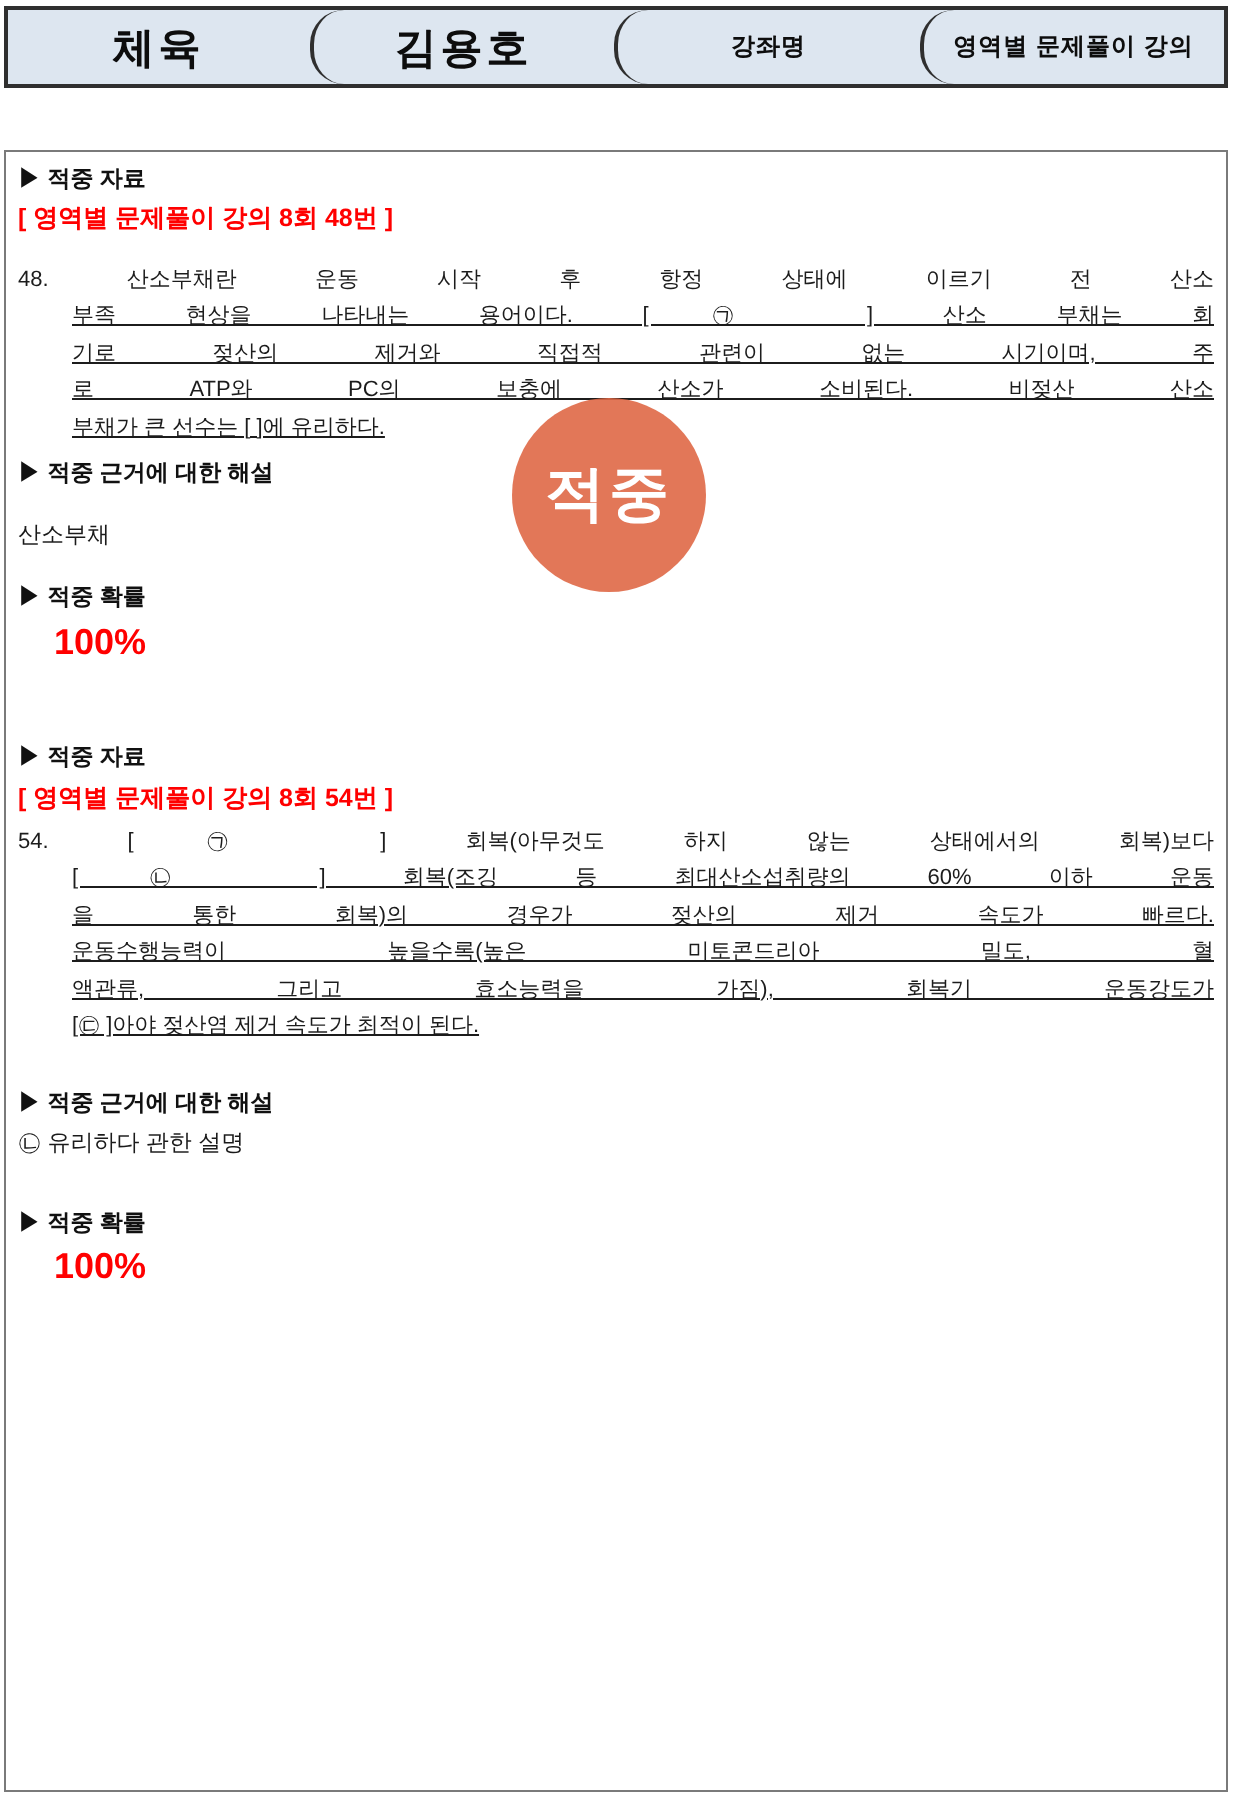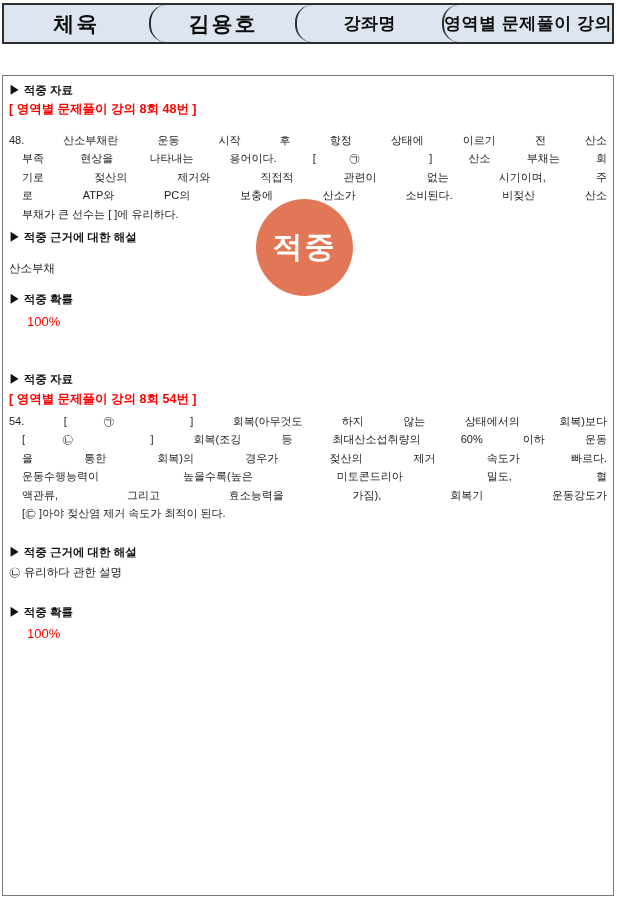--- a/index.html
+++ b/index.html
@@ -12,41 +12,41 @@
   .header-table {
     position:absolute; left:2px; top:3px; width:608px; height:37px;
     display:flex; background:#dde6f0; border:2px solid #2f2f2f;
   }
   .hcell {
     flex:1 1 25%; display:flex; align-items:center; justify-content:center;
     border-left:2px solid #2f2f2f; font-weight:bold; color:#0d0d0d; white-space:nowrap;border-radius:17px;
   }
   .hcell:first-child { border-left:none; }
   .hcell.big   { font-size:21px; letter-spacing:2px; }
-  .hcell.small { font-size:17px; letter-spacing:0.5px; }
+  .hcell.small { font-size:12px; letter-spacing:0.5px; }
 
   
   .main-table {
     position:absolute; left:2px; top:75px; width:610px; height:819px;
     border:1px solid #7a7a7a; display:flex; background:#fff;flex-direction:column;
   }
   .col-left  { width:304px; border-right:1px solid #7a7a7a; }
   .col-right { flex:1; padding:0 6px; position:relative; }
 
   
   .h     { font-weight:bold; font-size:11.5px; line-height:16px; color:#111; white-space:nowrap; }
   .ref   { font-weight:bold; font-size:12.5px; line-height:17px; color:#ff0000; white-space:nowrap; }
   .qline {
     font-size:11px; line-height:18.4px; color:#1c1c1c;
     text-align:justify; text-align-last:justify;
   }
-  .qline.cont { margin-left:13px; }
+  .qline.cont { margin-left:27px;text-decoration:underline; }
   .qline.end  { text-align-last:left; }
   .answer { font-size:11.5px; line-height:16px; color:#1a1a1a; white-space:nowrap; }
-  .prob   { font-weight:normal; font-size:13px; line-height:17px; color:#ff0000; margin-left:18px; }
+  .prob   { font-weight:bold; font-size:18px; line-height:17px; color:#ff0000; margin-left:18px; }
 
   
   .mt3  { margin-top:3px;  } .mt4  { margin-top:4px;  } .mt5  { margin-top:5px;  }
   .mt6  { margin-top:6px;  } .mt13 { margin-top:13px; } .mt15 { margin-top:15px; }
   .mt22 { margin-top:22px; } .mt24 { margin-top:24px; } .mt41 { margin-top:41px; }
 
   
   .stamp {
     position:absolute; left:256px; top:199px; width:97px; height:97px;
     border-radius:50%; background:rgba(223,104,70,0.9);

